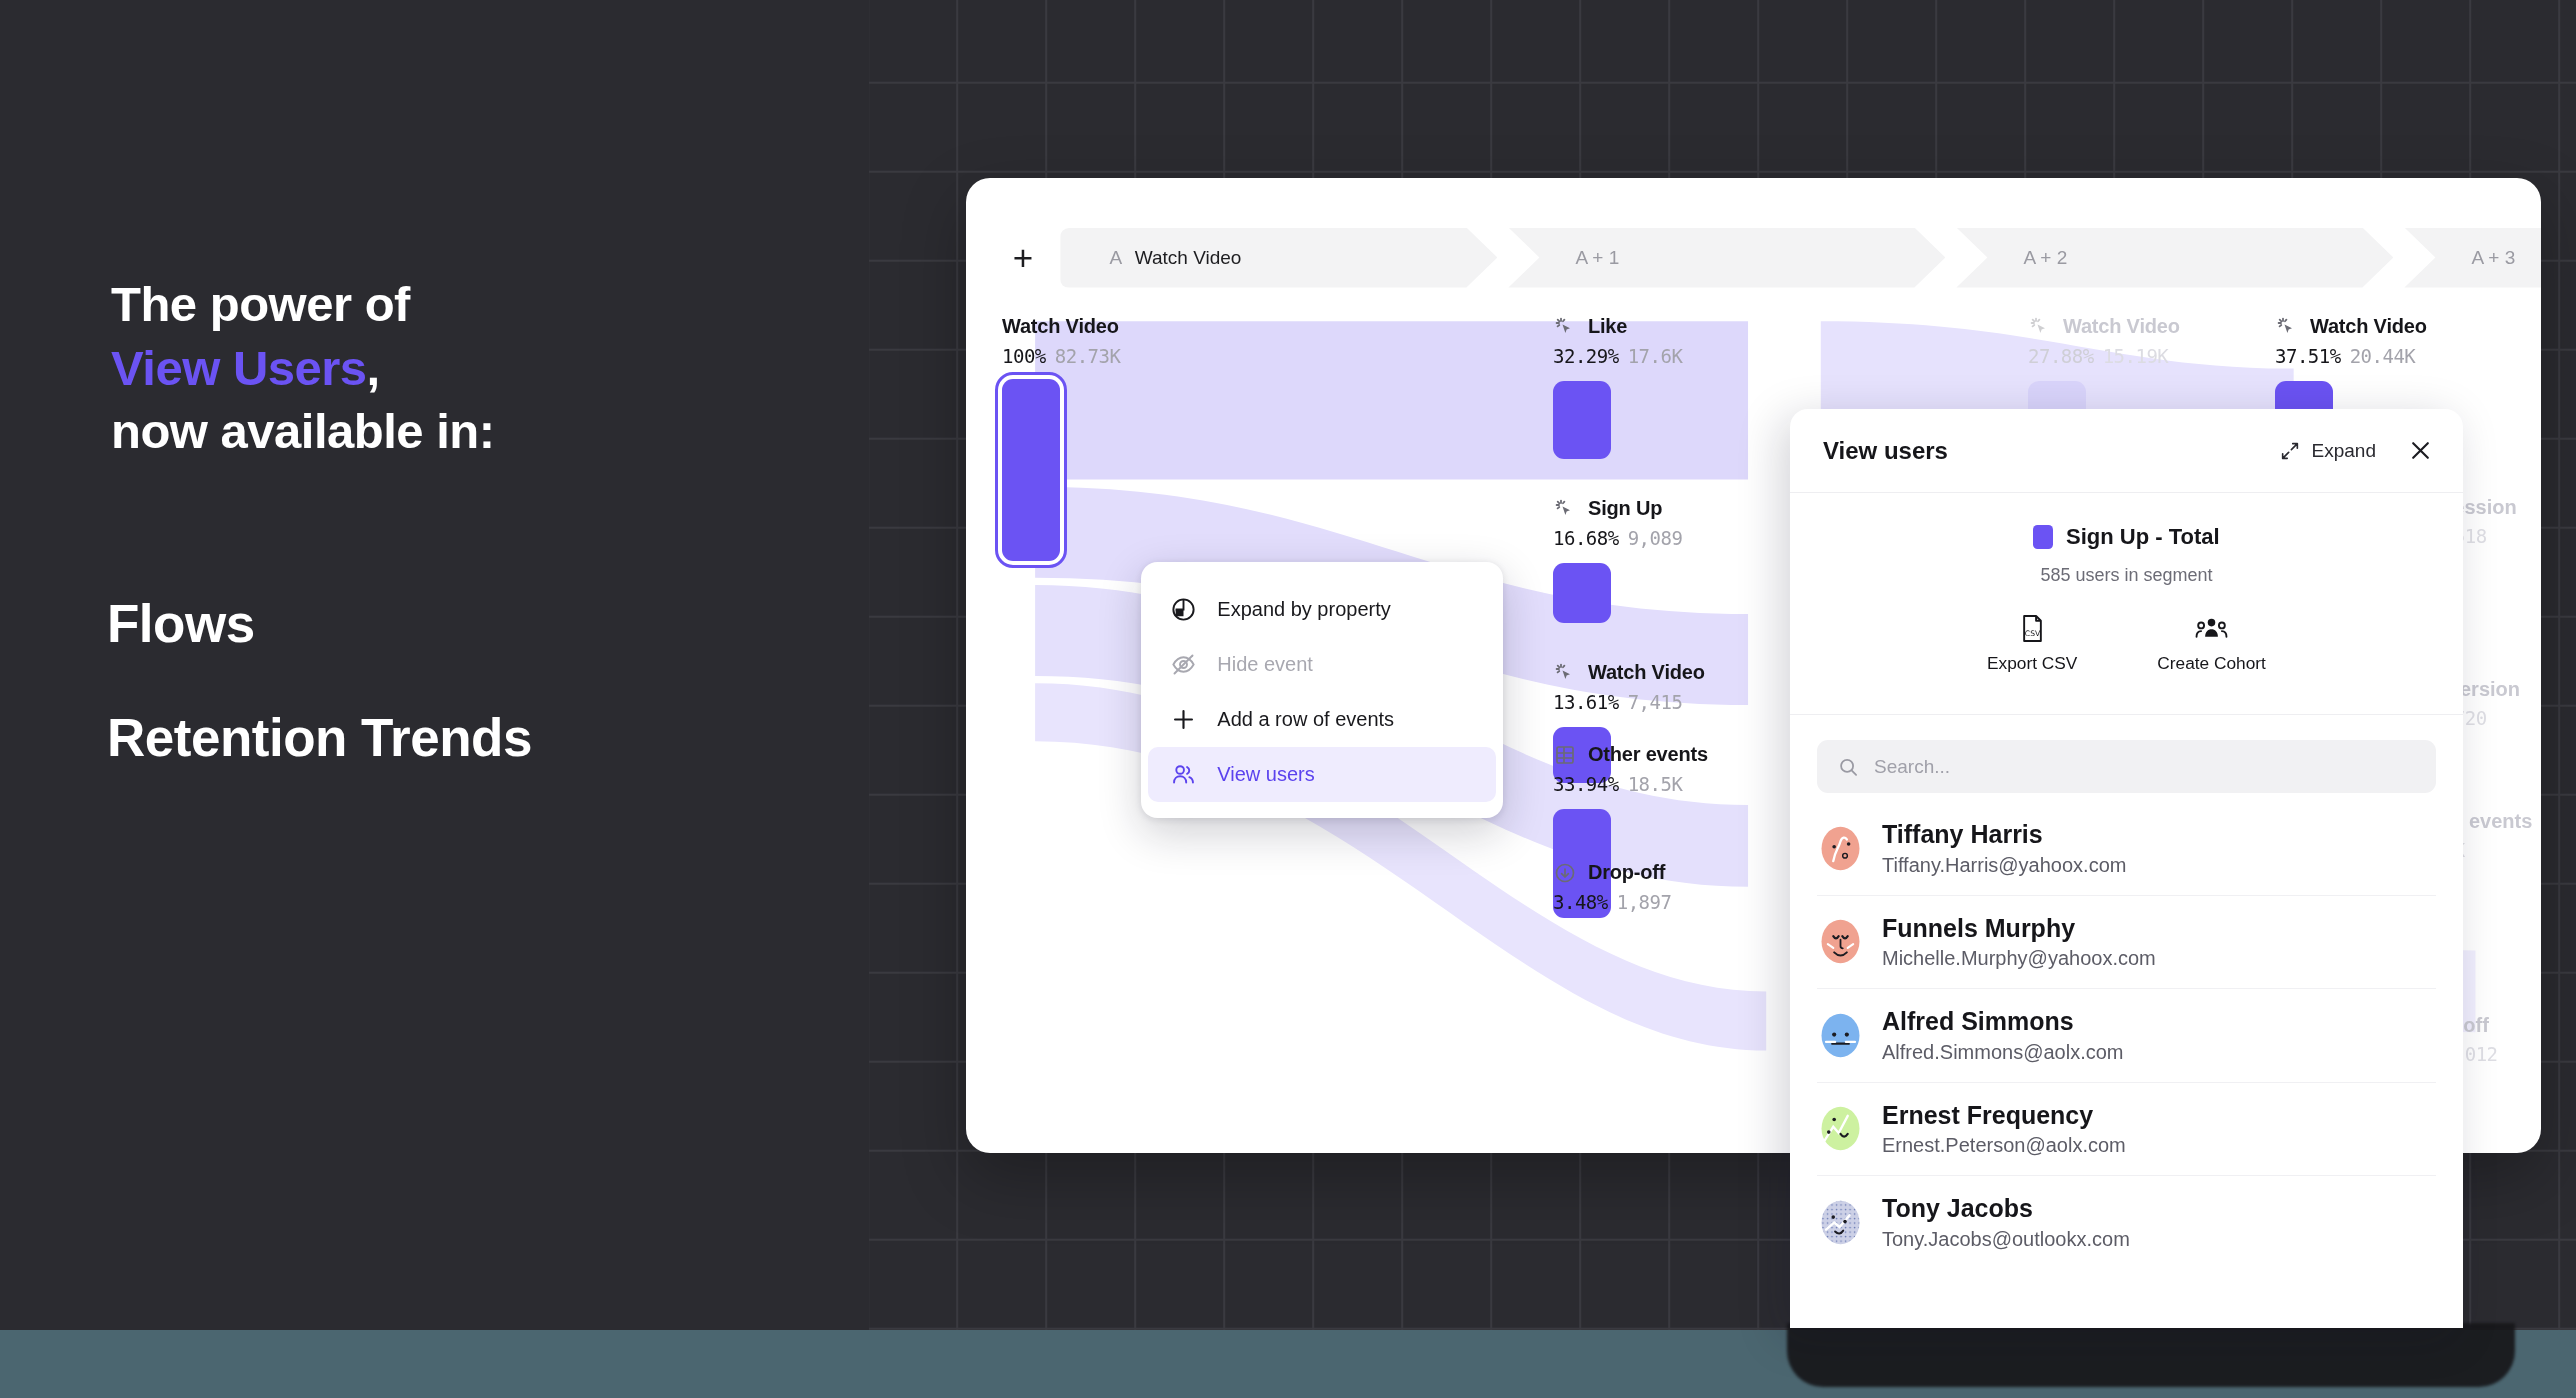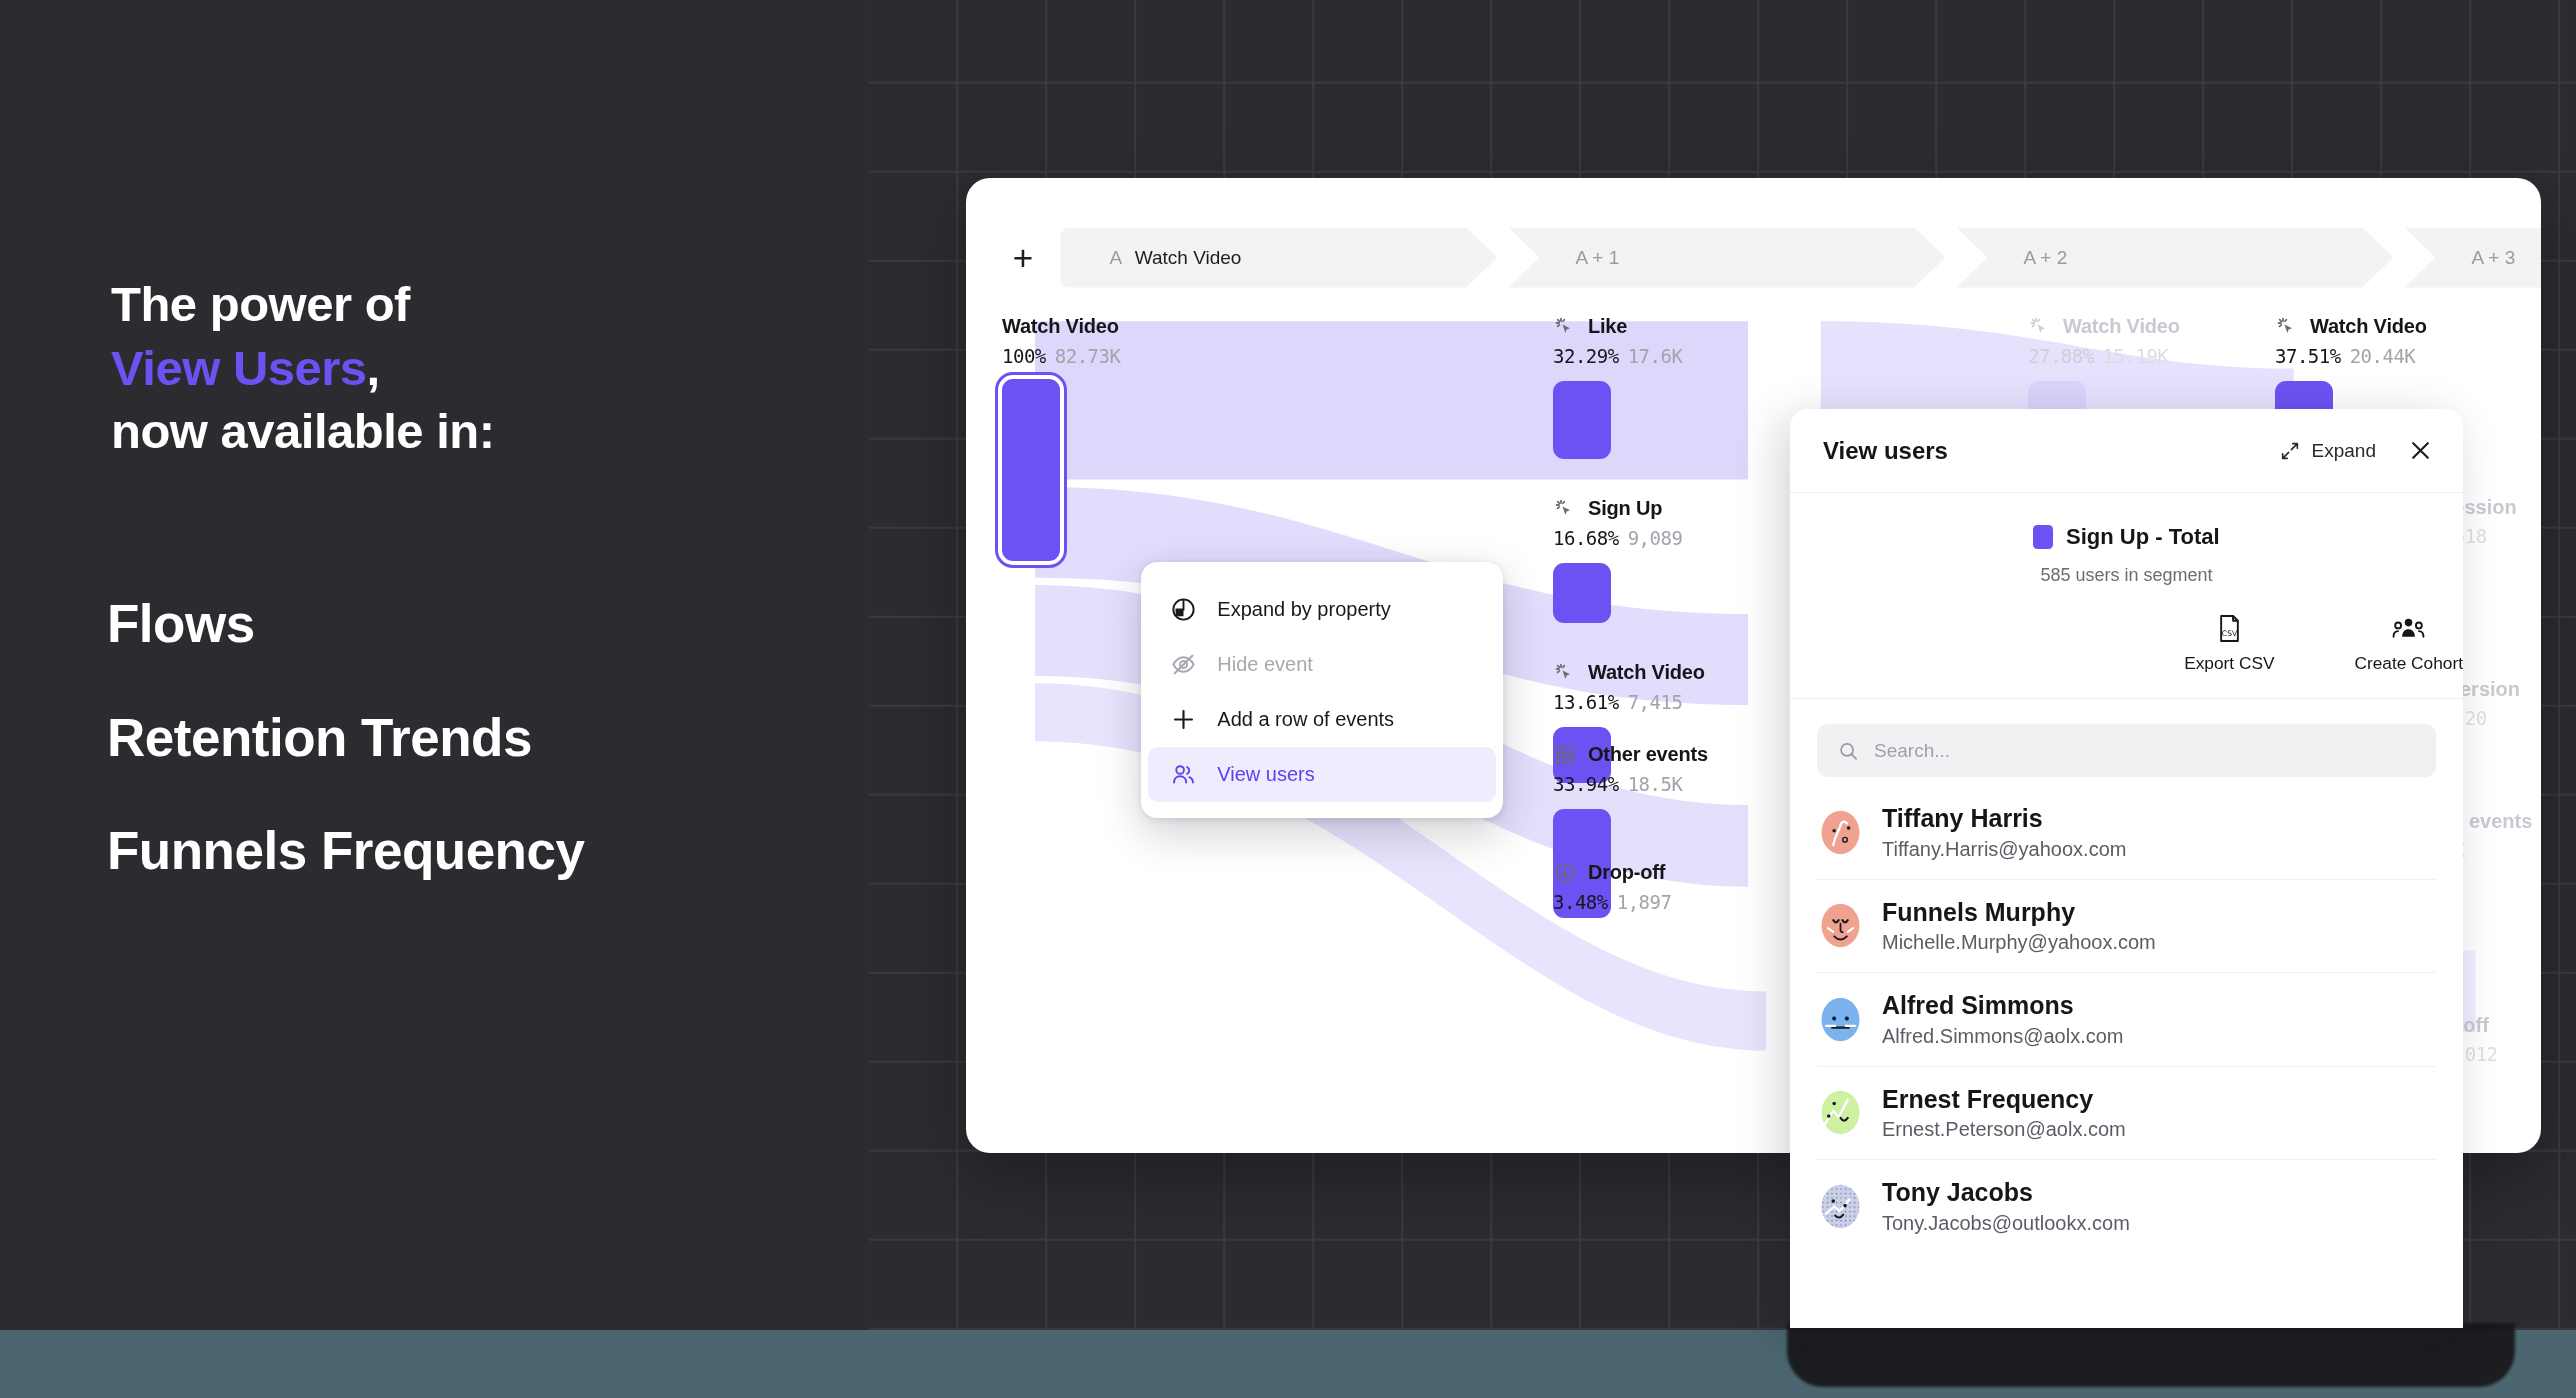--- a/index.html
+++ b/index.html
@@ -157,21 +157,21 @@
   .vu-close { width: 27px; height: 27px; cursor: pointer; }
 
   .vu-seg { padding: 31px 0 0 0; text-align: center; }
   .vu-seg-title {
     display: inline-flex; align-items: center; gap: 12.7px;
     font-size: 22px; font-weight: 700; color: #16161a;
   }
   .swatch { width: 20px; height: 24px; background: #6b53f3; border-radius: 4.5px; }
   .vu-seg-sub { font-size: 18px; color: #6c6c76; margin-top: 12.7px; }
 
-  .vu-actions { display: flex; justify-content: flex-end; gap: 80px; margin-top: 27px; padding-bottom: 24px; border-bottom: 1.8px solid #eeeef1; }
+  .vu-actions { display: flex; justify-content: center; gap: 80px; margin-top: 27px; padding-bottom: 40px; border-bottom: 1.8px solid #eeeef1; }
   .vu-action { text-align: center; cursor: pointer; }
   .vu-action .ai { height: 31px; display: flex; align-items: center; justify-content: center; }
   .vu-action .al { font-size: 17.3px; color: #16161a; margin-top: 9px; }
 
   .vu-search {
     margin: 25.5px 27px 0 27px; height: 53px; background: #f1f1f3;
     border-radius: 11px; display: flex; align-items: center; gap: 14.6px;
     padding: 0 20px; cursor: text;
   }
   .vu-search input {
@@ -208,21 +208,20 @@
     <div class="headline">
       <div><span>The power of</span></div>
       <div><span class="accent">View Users</span><span>,</span></div>
       <div><span>now available in:</span></div>
     </div>
   </div>
 
   <div class="feature-list">
     <div class="feature">Flows</div>
     <div class="feature">Retention Trends</div>
-    <div class="feature">Funnels Frequency</div>
   </div>
 
   <div class="app-card">
     <div class="app-inner">
 
       <svg class="ribbons" viewBox="0 0 1732 860" preserveAspectRatio="none">
         <defs>
           <linearGradient id="rg" x1="0" y1="0" x2="1" y2="0">
             <stop offset="0%" stop-color="#ddd8fb"></stop>
               <stop offset="100%" stop-color="#e4e0fc"></stop>

